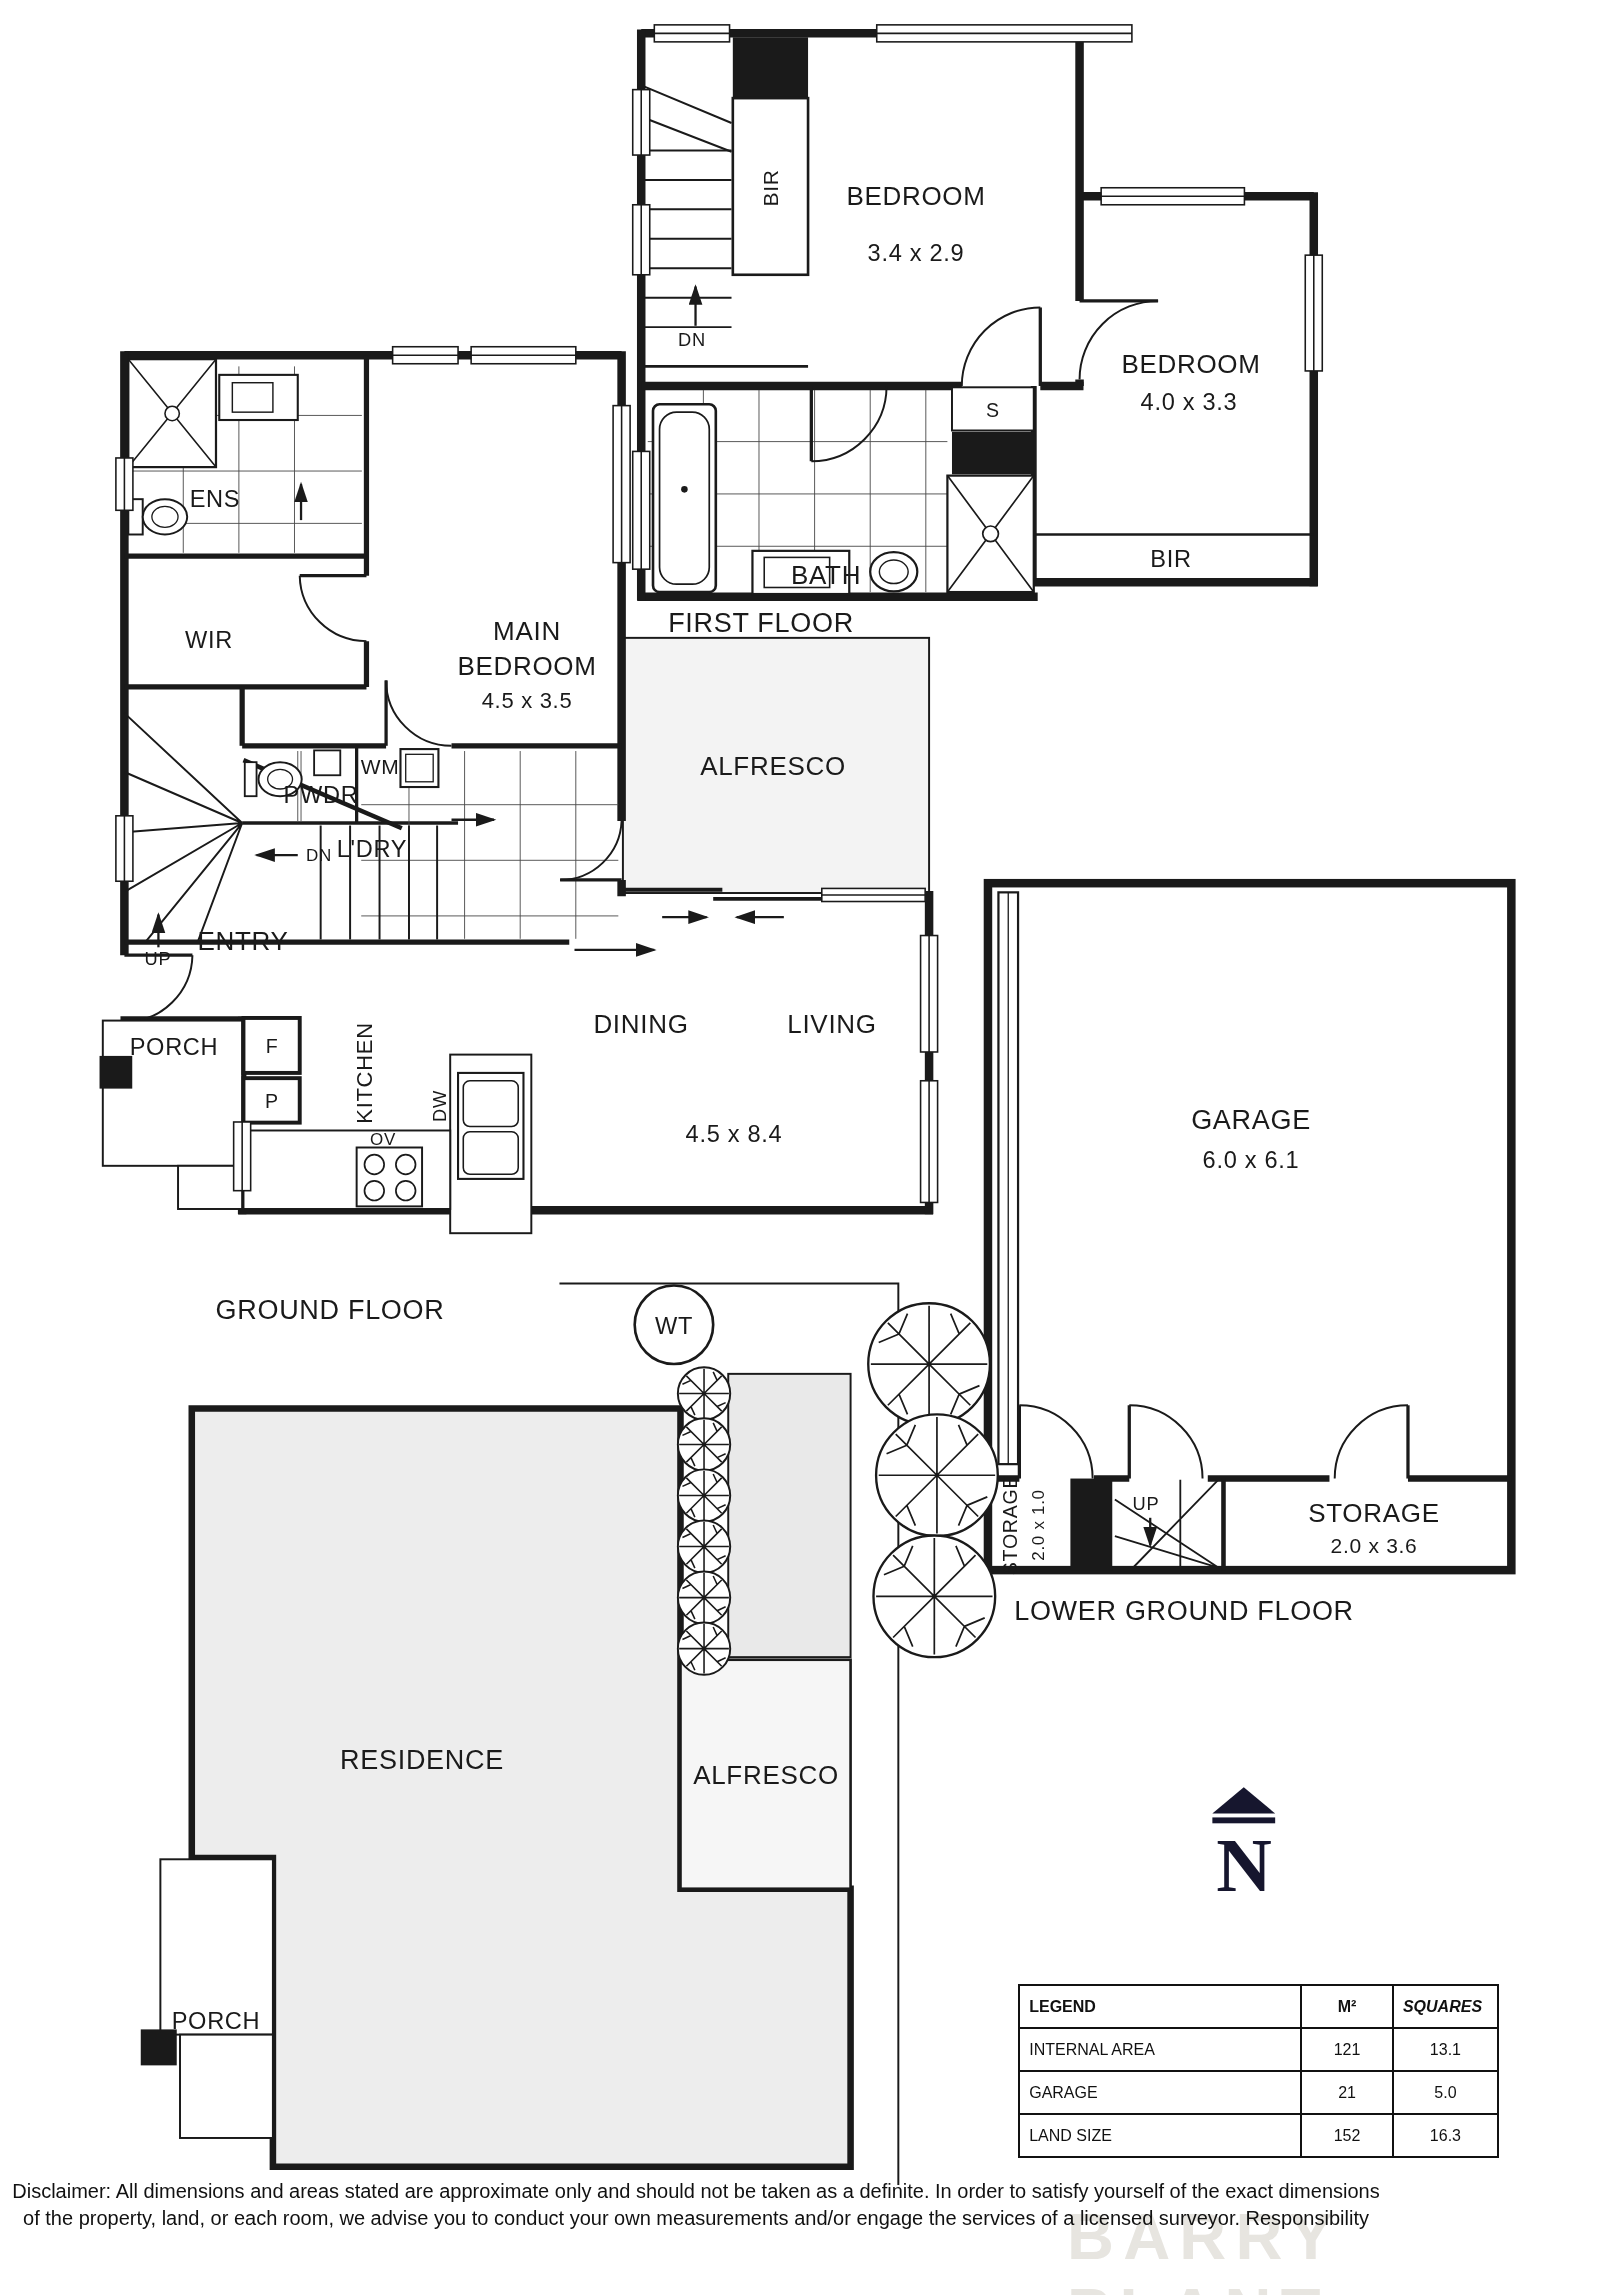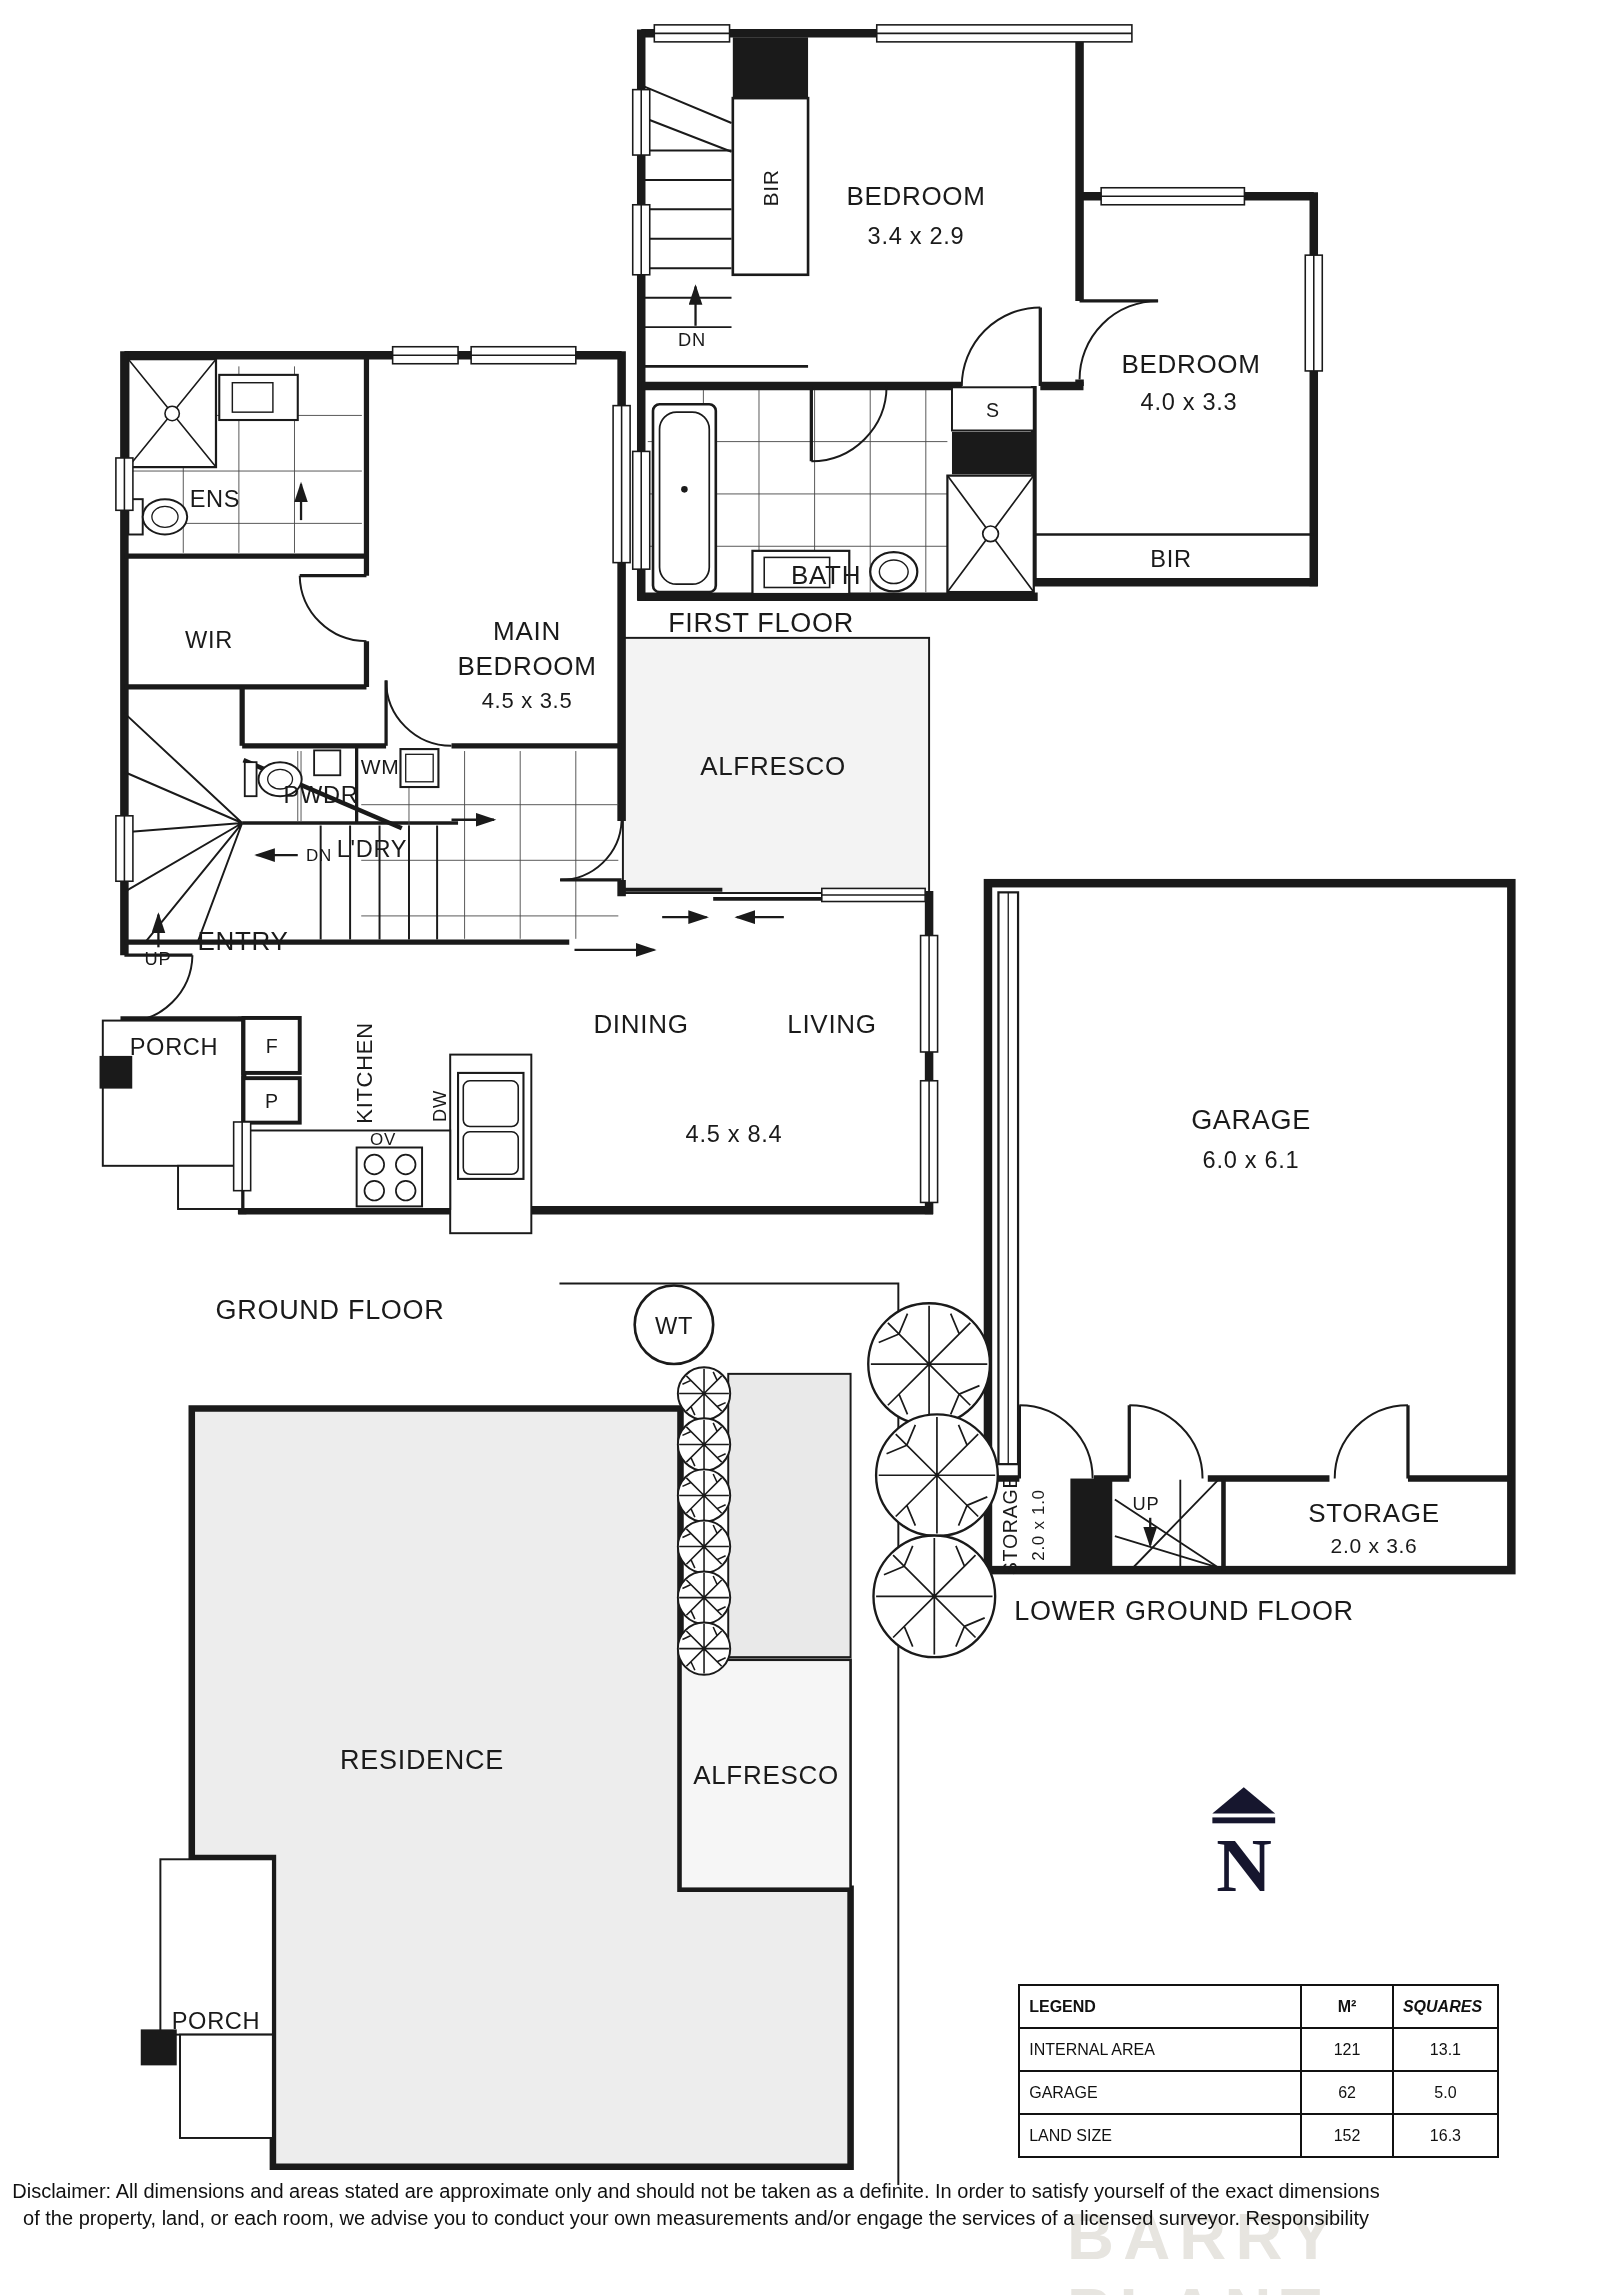--- a/index.html
+++ b/index.html
@@ -261,21 +261,21 @@
     <use href="#tree-b" x="1428" y="2440"></use>
   </g>
 
   <g>
     <polygon points="1901,2732 1853,2772 1949,2772" fill="#16162e"></polygon>
     <rect x="1853" y="2778" width="96" height="9" fill="#16162e"></rect>
   </g>
 </svg>
 
 <div class="lbl s40" style="left:916px;top:196px">BEDROOM</div>
-<div class="lbl s36" style="left:916px;top:236px">3.4 x 2.9</div>
+<div class="lbl s36" style="left:916px;top:253px">3.4 x 2.9</div>
 <div class="lbl s40" style="left:1191px;top:364px">BEDROOM</div>
 <div class="lbl s36" style="left:1189px;top:402px">4.0 x 3.3</div>
 <div class="lbl s40" style="left:826px;top:575px">BATH</div>
 <div class="lbl s32 rot" style="left:771px;top:188px">BIR</div>
 <div class="lbl s36" style="left:1171px;top:559px">BIR</div>
 <div class="lbl s30" style="left:993px;top:410px">S</div>
 <div class="lbl s28" style="left:692px;top:340px">DN</div>
 <div class="lbl s42" style="left:761px;top:623px">FIRST FLOOR</div>
 
 <div class="lbl s36" style="left:215px;top:499px">ENS</div>
@@ -328,21 +328,21 @@
     </tr>
   </thead>
   <tbody>
     <tr>
       <td>INTERNAL AREA</td>
       <td class="c">121</td>
       <td class="c">13.1</td>
     </tr>
     <tr>
       <td>GARAGE</td>
-      <td class="c">62</td>
+      <td class="c">21</td>
       <td class="c">5.0</td>
     </tr>
     <tr>
       <td>LAND SIZE</td>
       <td class="c">152</td>
       <td class="c">16.3</td>
     </tr>
   </tbody>
 </table>
 

